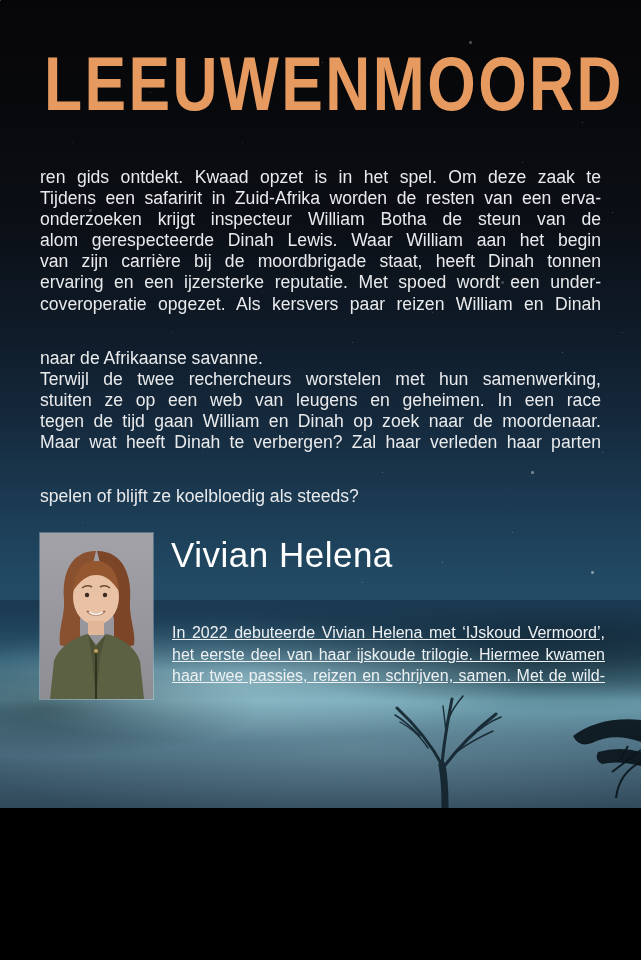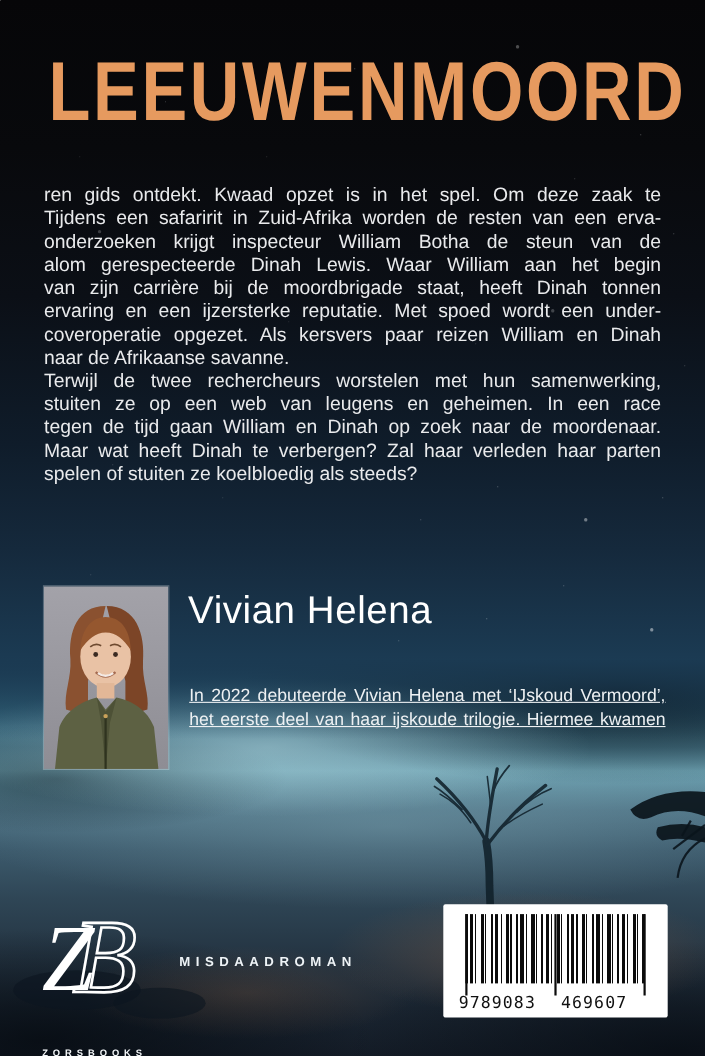--- a/index.html
+++ b/index.html
@@ -1,17 +1,17 @@
 <!DOCTYPE html>
 <html><head>
 <meta charset="utf-8">
 <style>
   html,body{margin:0;padding:0;background:#000;}
   .cover{
-    position:relative;width:641px;height:960px;overflow:hidden;
+    position:relative;width:641px;height:808px;overflow:hidden;
     font-family:"Liberation Sans",sans-serif;
     background:linear-gradient(180deg,
       #060608 0%,#08090c 14%,#0b0f16 28%,#0f1c2a 42%,
       #15293c 52%,#1b3a52 62%,#224a64 72%);
   }
   
   .stars{position:absolute;left:0;top:0;width:1px;height:1px;border-radius:50%;
     box-shadow:
       90px 210px 0 1px rgba(255,255,255,.20), 150px 92px 0 0 rgba(255,255,255,.25),
       242px 142px 0 0 rgba(255,255,255,.18), 322px 62px 0 0 rgba(255,255,255,.30),
@@ -33,21 +33,21 @@
       72px 142px 0 0 rgba(255,255,255,.15), 497px 58px 0 0 rgba(255,255,255,.22);
     background:rgba(255,255,255,.3);}
   
   .title{position:absolute;left:44px;top:46px;white-space:nowrap;
     font-size:76px;font-weight:bold;letter-spacing:3px;color:#e69a5f;
     transform:scaleX(.82);transform-origin:left top;line-height:1.0;}
   
   .blurb{position:absolute;left:40px;top:167px;width:561px;
     color:#e9eaec;font-size:17.6px;line-height:21.1px;}
   .jline{text-align:justify;text-align-last:justify;}
-  .jline.short{text-align-last:left;}
+  .jline.short{text-align-last:left;margin-top:33px;}
   
   .author-name{position:absolute;left:171px;top:535px;font-size:35px;
     font-weight:normal;color:#ffffff;letter-spacing:.5px;}
   .bio{position:absolute;left:172px;top:622px;width:433px;
     color:#eef1f3;font-size:16px;line-height:21.6px;text-decoration:underline;}
   .photo{position:absolute;left:40px;top:533px;width:113px;height:166px;
     outline:1px solid rgba(255,255,255,.28);}
   
   .savanna{position:absolute;left:0;top:600px;width:641px;height:360px;
     background:
@@ -102,21 +102,21 @@
     <div class="jline">onderzoeken krijgt inspecteur William Botha de steun van de</div>
     <div class="jline">alom gerespecteerde Dinah Lewis. Waar William aan het begin</div>
     <div class="jline">van zijn carrière bij de moordbrigade staat, heeft Dinah tonnen</div>
     <div class="jline">ervaring en een ijzersterke reputatie. Met spoed wordt een under-</div>
     <div class="jline">coveroperatie opgezet. Als kersvers paar reizen William en Dinah</div>
     <div class="jline short">naar de Afrikaanse savanne.</div>
     <div class="jline">Terwijl de twee rechercheurs worstelen met hun samenwerking,</div>
     <div class="jline">stuiten ze op een web van leugens en geheimen. In een race</div>
     <div class="jline">tegen de tijd gaan William en Dinah op zoek naar de moordenaar.</div>
     <div class="jline">Maar wat heeft Dinah te verbergen? Zal haar verleden haar parten</div>
-    <div class="jline short">spelen of stuiten ze koelbloedig als steeds?</div>
+    <div class="jline short">spelen of blijft ze koelbloedig als steeds?</div>
   </div>
 
   <div class="savanna">
     <svg class="trees" viewBox="0 0 641 360">
       <g stroke="#10202a" fill="none" stroke-linecap="round" opacity=".88">
         <path d="M447 262 L445 205 C445 188 444 176 442 165" stroke-width="7"></path>
         <path d="M442 165 C430 142 412 122 397 108" stroke-width="3"></path>
         <path d="M420 136 C410 126 402 119 395 115" stroke-width="1.6"></path>
         <path d="M428 148 C418 133 409 127 400 122" stroke-width="1.4"></path>
         <path d="M442 165 C444 140 448 120 452 99" stroke-width="3"></path>
@@ -167,20 +167,21 @@
     <path d="M48 101 L56 114 L66 101 L60 124 L56 166 L52 124 Z" fill="#4d5136"></path>
     <line x1="56" y1="116" x2="56" y2="166" stroke="#2f331f" stroke-width="2"></line>
     <circle cx="56" cy="118" r="2" fill="#c9a25a"></circle>
   </svg>
 
   <div class="author-name">Vivian Helena</div>
 
   <div class="bio">
     <div class="jline">In 2022 debuteerde Vivian Helena met ‘IJskoud Vermoord’,</div>
     <div class="jline">het eerste deel van haar ijskoude trilogie. Hiermee kwamen</div>
+    <div class="jline">haar twee passies, reizen en schrijven, samen. Met de wild-</div>
   </div>
 
   <svg class="logo" viewBox="0 0 100 92">
     <text x="30" y="82" font-family="Liberation Serif, serif" font-style="italic" font-size="96" fill="none" stroke="#ffffff" stroke-width="2.4">B</text>
     <text x="2" y="80" font-family="Liberation Serif, serif" font-style="italic" font-size="86" fill="#ffffff">Z</text>
   </svg>
   <div class="logo-word">ZORSBOOKS</div>
 
   <div class="genre">MISDAADROMAN</div>
 

